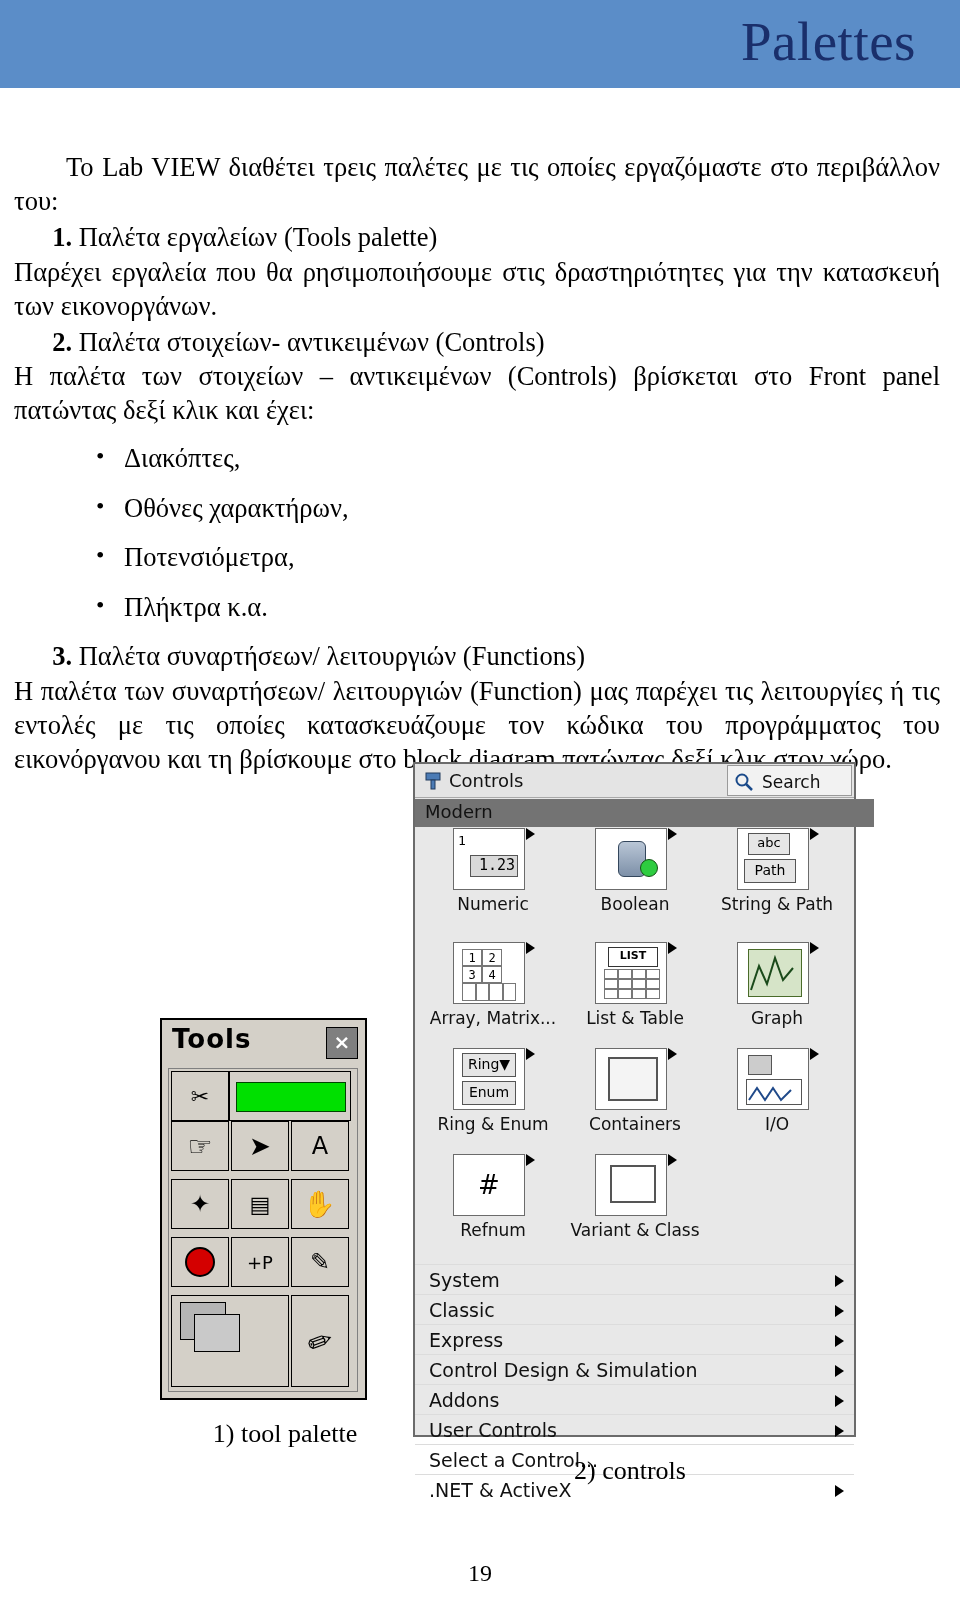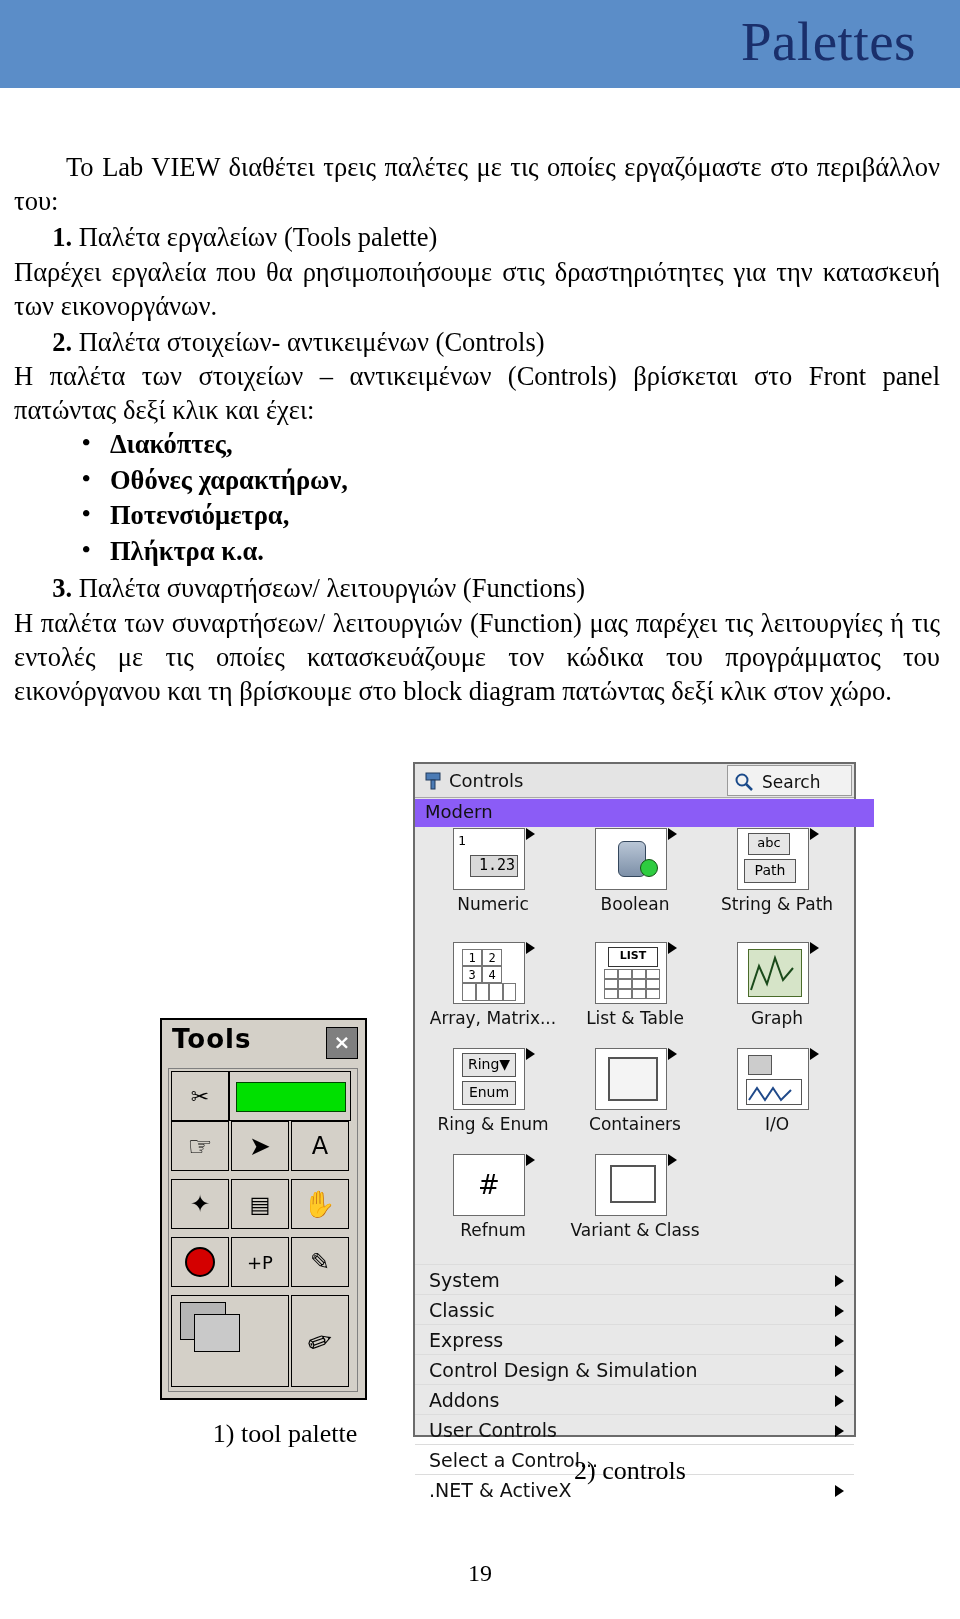--- a/index.html
+++ b/index.html
@@ -26,21 +26,21 @@
     text-align:justify;
   }
   .body-text p{margin:0;}
   .b{font-weight:normal;}
   .numhead{font-weight:bold;}
   .center-num{ display:inline-block; width:58px; text-align:right; }
   ul.bul{
     margin:0;padding:0 0 0 96px;list-style:none;
   }
   ul.bul li{
-    position:relative;margin:0;padding:0 0 0 0;line-height:1.34;font-weight:bold;
+    position:relative;margin:14px;padding:0 0 0 0;line-height:1.34;
   }
   ul.bul li:before{
     content:"\2022";position:absolute;left:-28px;top:-1px;font-size:24px;
   }
   
   .tools-pal{
     position:absolute;left:160px;top:1018px;width:207px;height:382px;
     background:#d4d0c8;border:2px solid #000;box-sizing:border-box;
   }
   .tools-title{
@@ -99,21 +99,21 @@
   .pin-icon{
     position:absolute;left:8px;top:7px;width:20px;height:20px;
   }
   .search-box{
     position:absolute;right:2px;top:1px;width:125px;height:31px;
     background:#f2f2f2;border:1px solid #9a9a9a;box-sizing:border-box;
   }
   .search-box .lbl{position:absolute;left:34px;top:6px;font-size:17px;color:#111;}
   .ctrl-modern{
     position:absolute;left:0;top:35px;width:100%;height:28px;
-    background:#8b5cf6;
+    background:#737373;
     padding-left:20px;
   }
   .ctrl-modern .lbl{position:absolute;left:10px;top:2px;font-size:18px;color:#111;}
   .icon-grid{
     position:absolute;left:8px;top:64px;width:424px;height:434px;
   }
   .igcell{position:absolute;width:140px;height:108px;}
   .igbox{
     position:absolute;left:30px;top:0;width:72px;height:62px;
     background:#fff;border:1px solid #6b6b6b;box-sizing:border-box;

